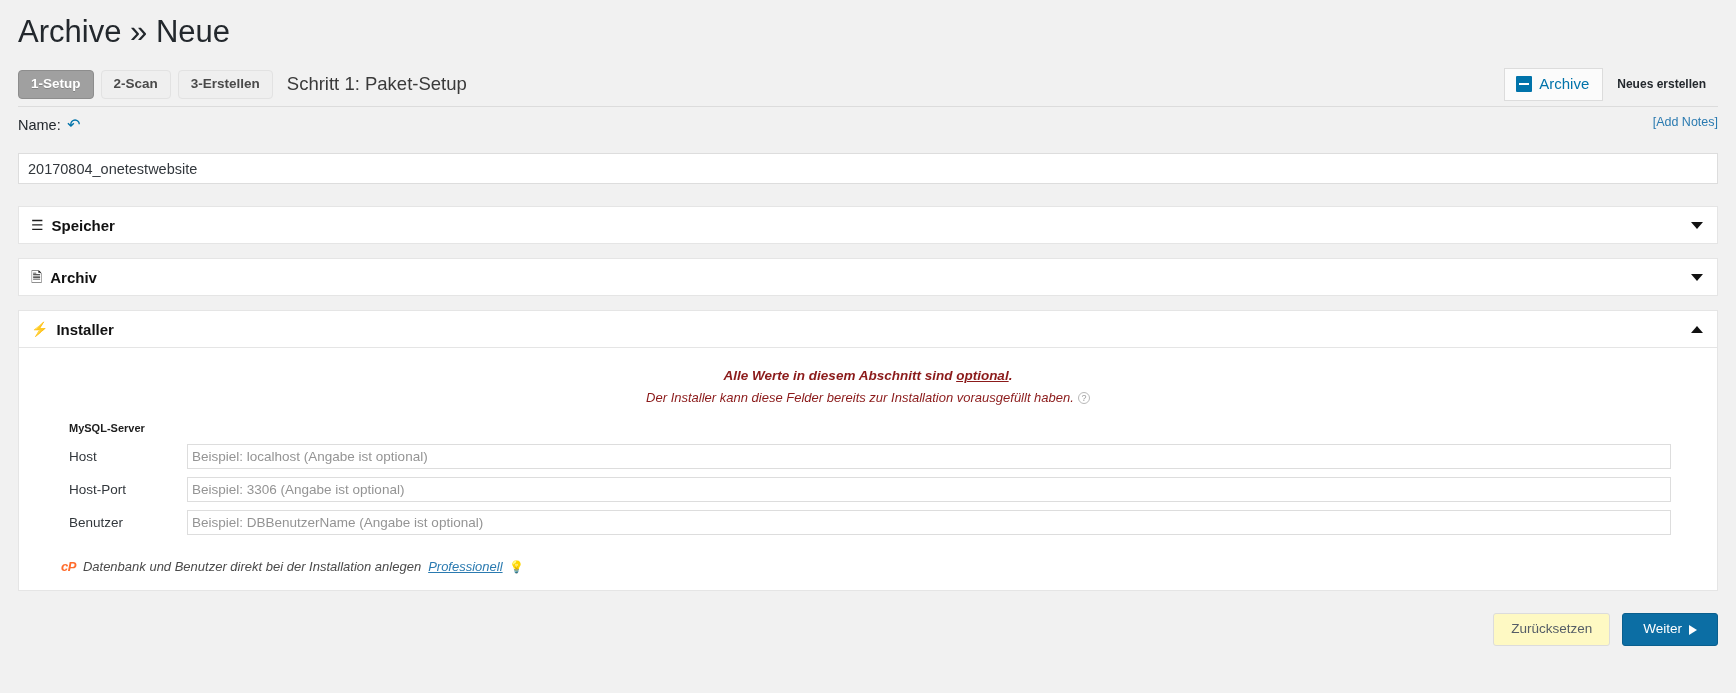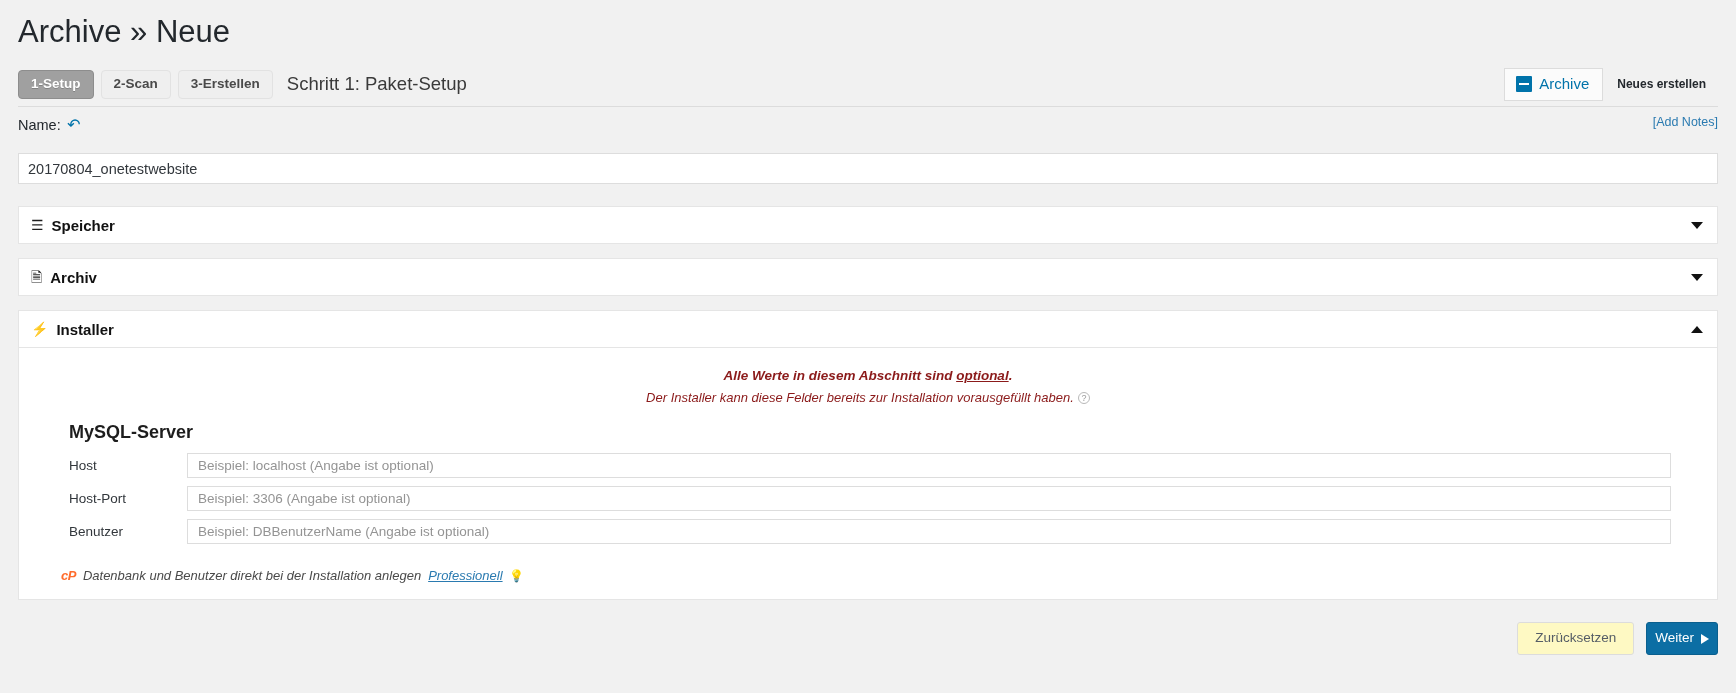--- a/index.html
+++ b/index.html
@@ -215,21 +215,21 @@
     text-align: center;
     vertical-align: 1px;
     margin-left: 4px;
     cursor: pointer;
     font-family: "Liberation Sans", sans-serif;
   }
 
   
   .form-wrap { padding: 0 24px 0 50px; margin-top: 14px; }
   .group-title {
-    font-size: 18px;
+    font-size: 11px;
     font-weight: 700;
     color: #1d1d1d;
     margin-bottom: 10px;
   }
   .f-row {
     display: flex;
     align-items: center;
     margin-bottom: 8px;
   }
   .f-label {
@@ -239,21 +239,21 @@
     color: #32373c;
   }
   .f-input {
     flex: 1;
     height: 25px;
     border: 1px solid #dddddd;
     background: #fff;
     font-size: 13.5px;
     font-family: "Liberation Sans", sans-serif;
     color: #0369a1;
-    padding: 0 10px;
+    padding: 0 4px;
     outline: none;
     margin-right: 22px;
   }
   .f-input::placeholder { color: #949494; opacity: 1; }
 
   
   .cp-line {
     display: flex;
     align-items: center;
     gap: 7px;
@@ -301,21 +301,21 @@
     border-radius: 3px;
     cursor: pointer;
     font-family: "Liberation Sans", sans-serif;
     line-height: 1.1;
   }
   .btn-pri {
     background: #0c6ea4;
     border: 1px solid #0a5f8e;
     color: #fff;
     font-size: 13.5px;
-    padding: 8px 8px;
+    padding: 8px 20px;
     border-radius: 3px;
     cursor: pointer;
     font-family: "Liberation Sans", sans-serif;
     line-height: 1.1;
     display: inline-flex;
     align-items: center;
     gap: 7px;
   }
   .btn-pri .tri {
     width: 0; height: 0;

